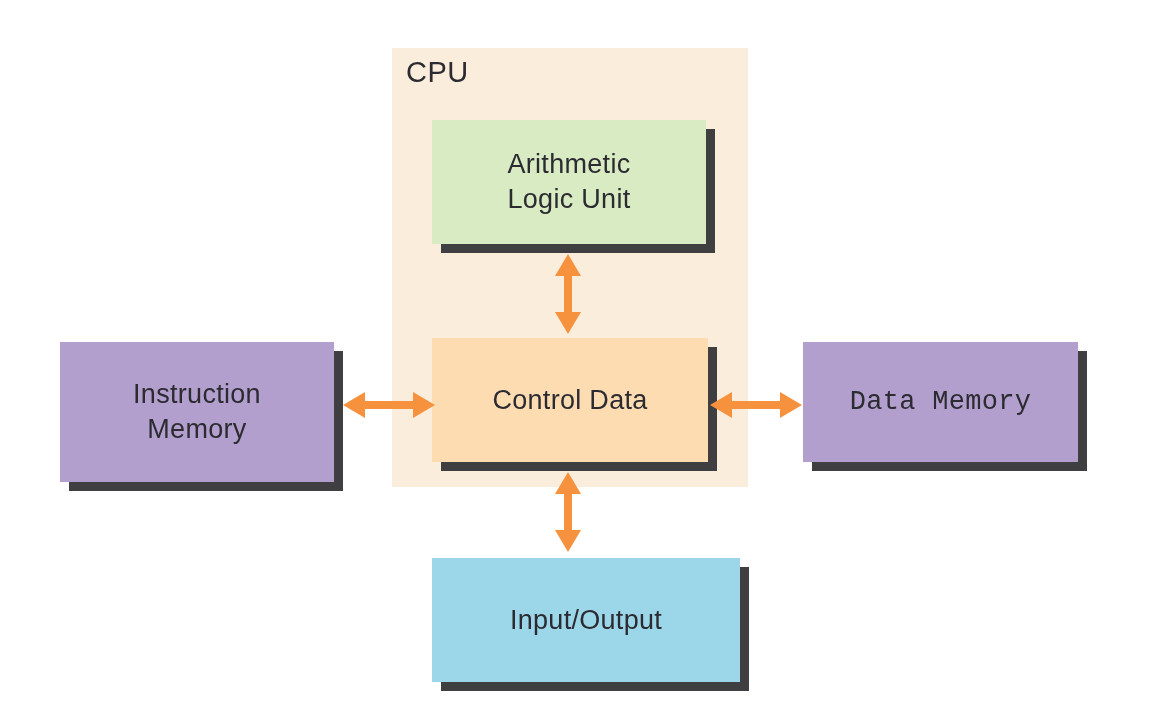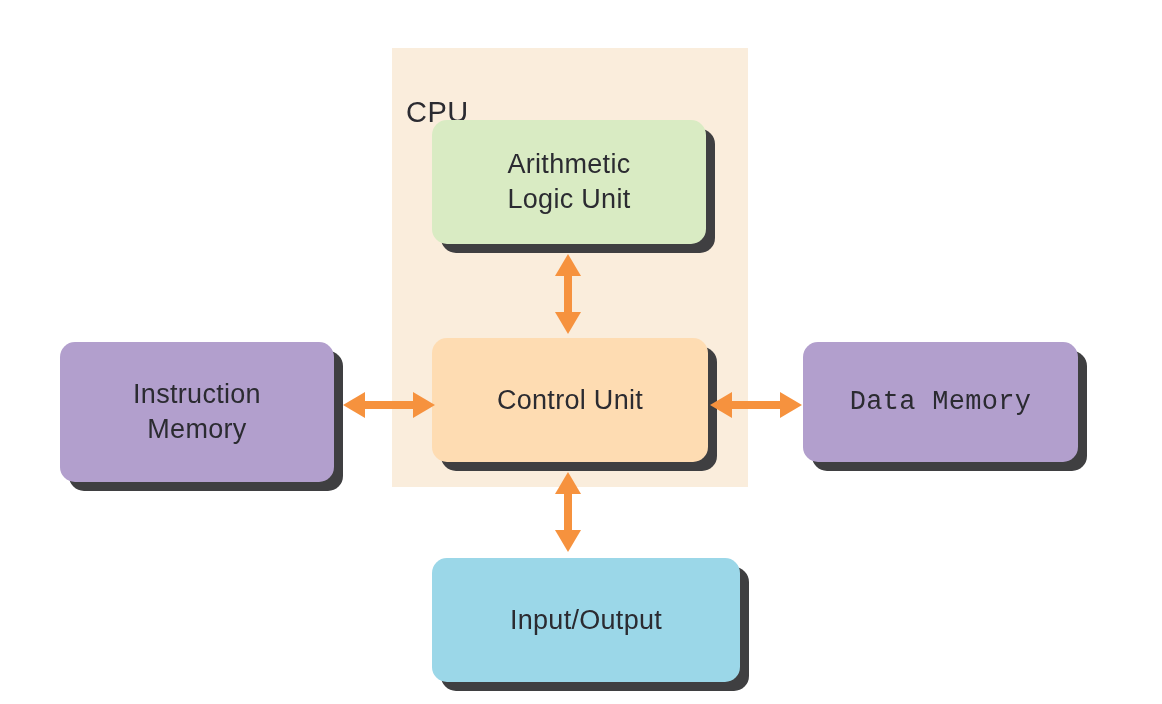--- a/index.html
+++ b/index.html
@@ -23,29 +23,28 @@
     height: 439px;
     background: var(--color-cpu-bg, #faeddc);
   }
   .cpu-label {
     position: absolute;
     left: 14px;
     top: 8px;
     font-size: 29px;
     color: var(--color-text, #2b2b31);
     letter-spacing: 0.5px;
-    margin-top: 40px;
   }
   .node {
     position: absolute;
     display: flex;
     align-items: center;
     justify-content: center;
     text-align: center;
-    border-radius: 15px;
+    border-radius: 0;
     box-shadow: 9px 9px 0 var(--color-shadow, #3f3f41);
     z-index: 2;
   }
   .node-label {
     font-size: 27px;
     line-height: 1.28;
     color: var(--color-text, #2b2b31);
     white-space: pre-line;
     letter-spacing: 0.3px;
   }
@@ -72,21 +71,21 @@
   <div class="cpu-box">
     <div class="cpu-label">CPU</div>
   </div>
 
   <div class="node node-alu">
     <span class="node-label">Arithmetic
 Logic Unit</span>
   </div>
 
   <div class="node node-control">
-    <span class="node-label">Control Unit</span>
+    <span class="node-label">Control Data</span>
   </div>
 
   <div class="node node-imem">
     <span class="node-label">Instruction
 Memory</span>
   </div>
 
   <div class="node node-dmem">
     <span class="node-label">Data Memory</span>
   </div>

